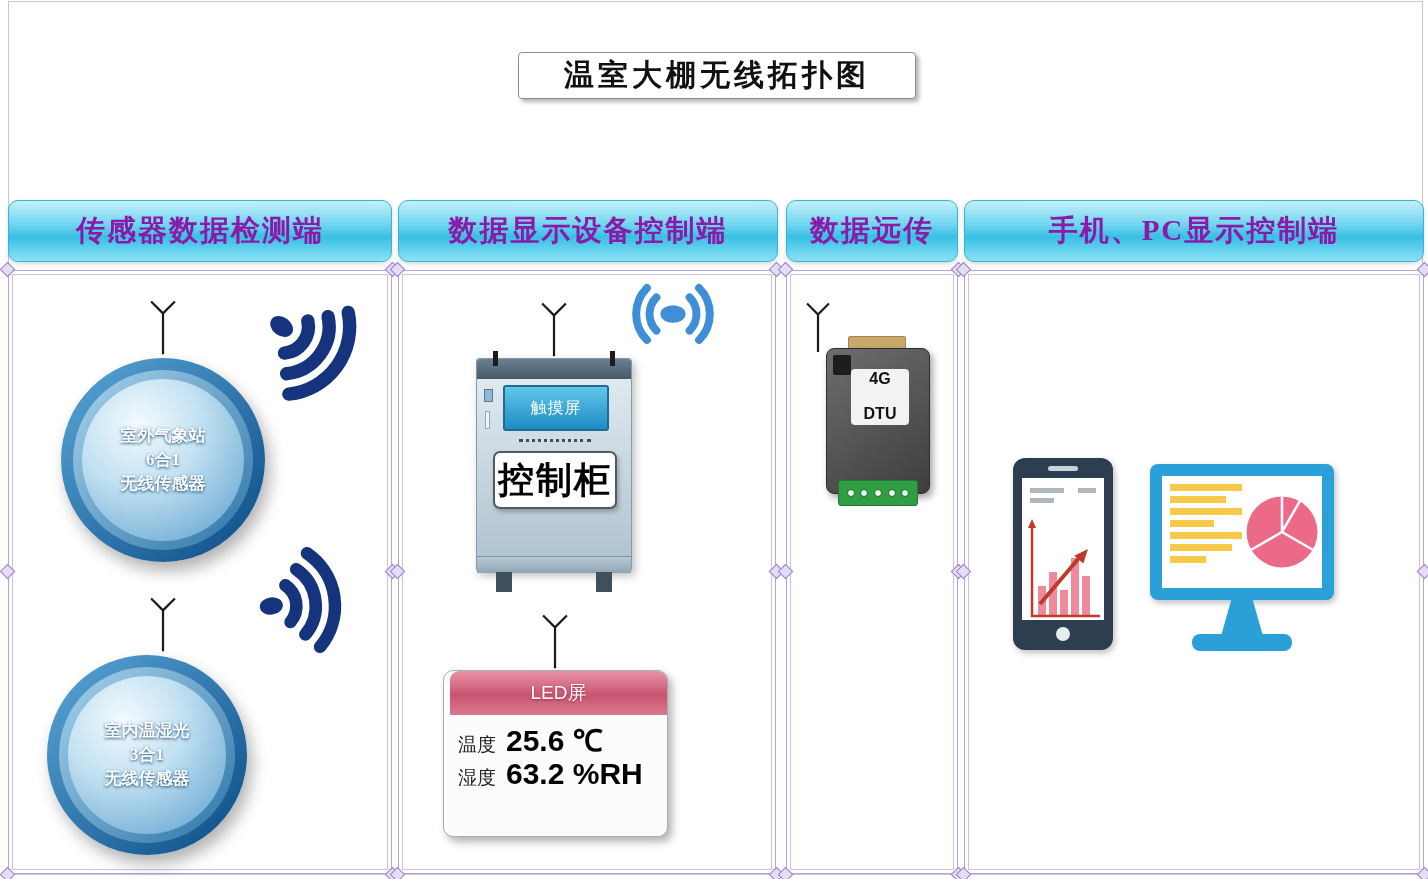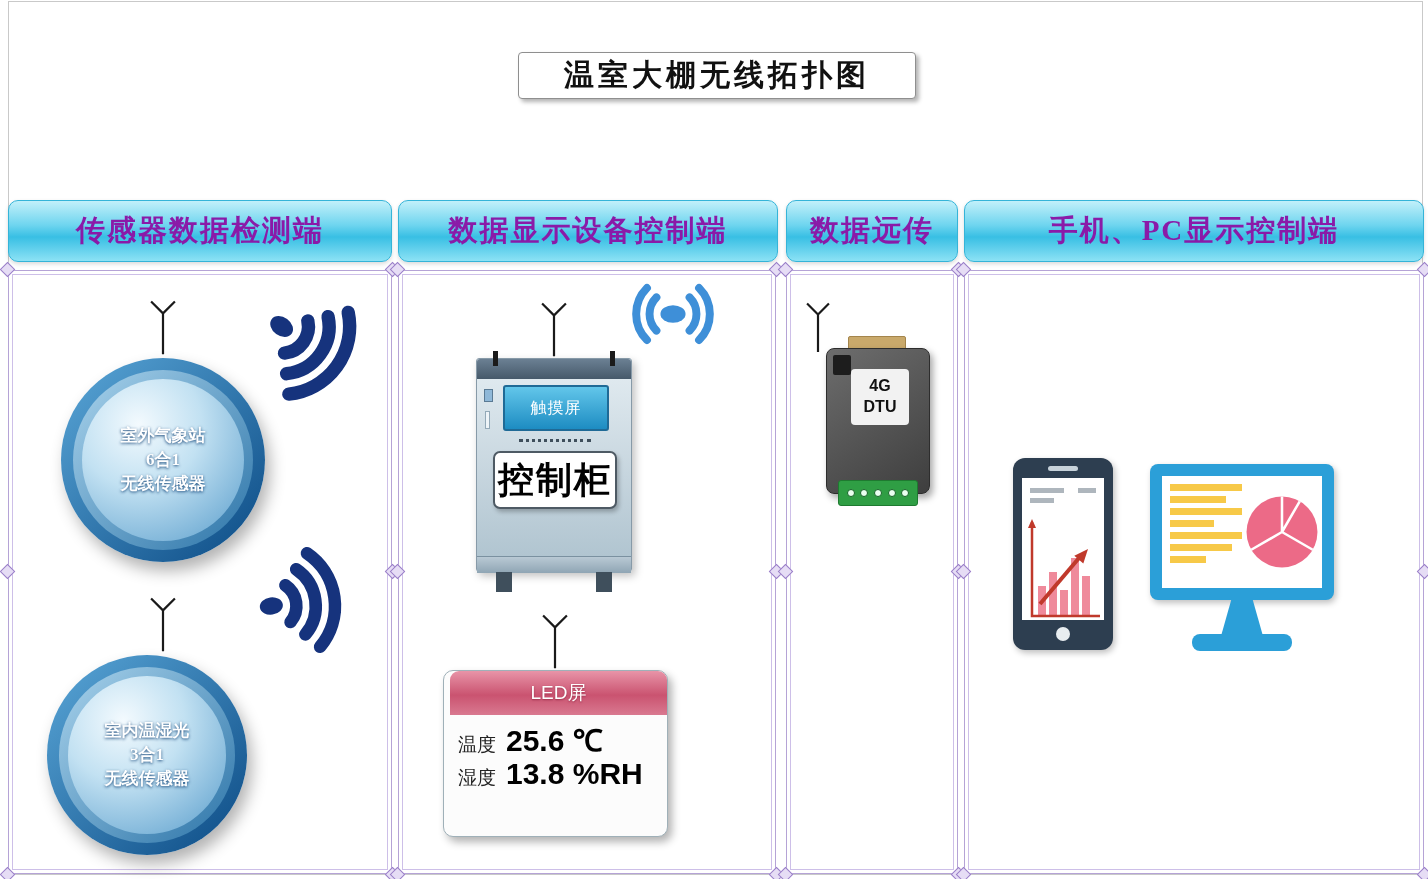--- a/index.html
+++ b/index.html
@@ -93,21 +93,21 @@
   
   .dtu-connector { position:absolute; left:848px; top:336px; width:58px; height:14px;
                    background:#c9a96b; border:1px solid #a4854c; border-radius:2px; }
   .dtu-body { position:absolute; left:826px; top:348px; width:104px; height:146px;
               background:linear-gradient(145deg,#6d6d6d,#3e3e3e); border:1px solid #2d2d2d;
               border-radius:8px; box-shadow:3px 4px 7px rgba(0,0,0,.35); }
   .dtu-chip { position:absolute; left:6px; top:6px; width:18px; height:20px;
               background:#1d1d1d; border-radius:2px; }
   .dtu-panel { position:absolute; left:24px; top:20px; width:58px; height:56px;
                background:#f2f2f2; border-radius:4px;
-               display:flex; flex-direction:column; align-items:center; justify-content:center; }
+               display:flex; flex-direction:column; align-items:center; justify-content:space-between; }
   .dtu-panel span { font-size:16px; font-weight:600; color:#111; line-height:1.3; }
   .dtu-terminal { position:absolute; left:838px; top:480px; width:80px; height:26px;
                   background:#2f9e44; border:1px solid #1e7a30; border-radius:3px;
                   display:flex; align-items:center; justify-content:space-around; padding:0 5px; }
   .dtu-pin { width:8px; height:8px; border-radius:50%; background:#eafff0; border:1px solid #156326; }
 
   
   .phone { position:absolute; left:1013px; top:458px; width:100px; height:192px;
            background:#2d3e50; border-radius:12px; box-shadow:2px 3px 6px rgba(0,0,0,.25); }
   .phone-speaker { position:absolute; left:35px; top:8px; width:30px; height:5px;
@@ -268,21 +268,21 @@
     <div class="led-head">
       <span>LED屏</span>
     </div>
     <div class="led-rows">
       <div class="led-row">
         <span class="led-lab">温度</span>
         <span class="led-val">25.6 ℃</span>
       </div>
       <div class="led-row">
         <span class="led-lab">湿度</span>
-        <span class="led-val">13.8 %RH</span>
+        <span class="led-val">63.2 %RH</span>
       </div>
     </div>
   </div>
 
   <svg class="svg-abs" style="left:802px;top:302px;width:32px;height:50px;" viewBox="0 0 40 64">
     <path d="M20 64 L20 16 M20 16 L6 2 M20 16 L34 2" stroke="#1a1a1a" stroke-width="2.8" fill="none"></path>
   </svg>
   <div class="dtu-connector"></div>
   <div class="dtu-body">
     <div class="dtu-chip"></div>

